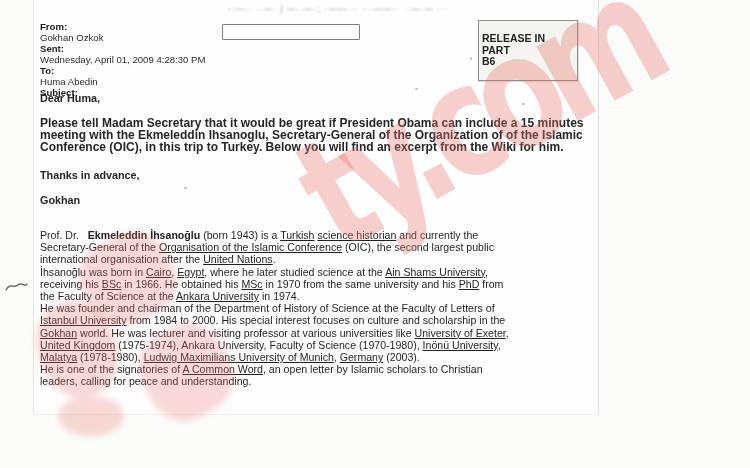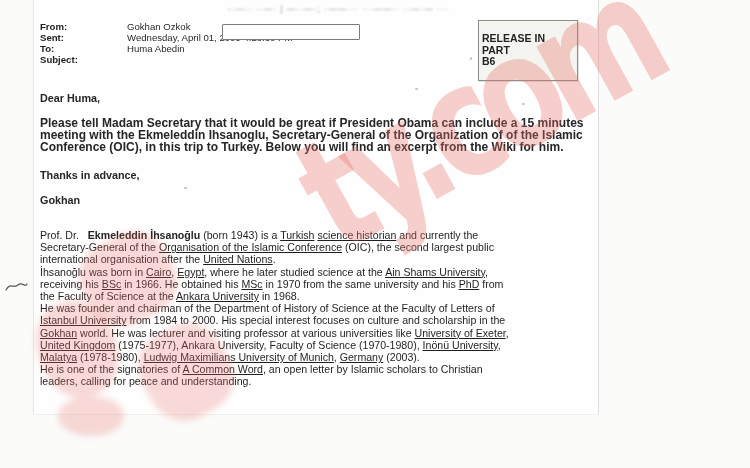--- a/index.html
+++ b/index.html
@@ -19,21 +19,21 @@
     font-size:8.5px;color:#8d97ab;letter-spacing:1px;white-space:nowrap;
     filter:blur(1.1px);
   }
   .stamp{
     position:absolute;left:478px;top:20px;width:92px;
     border:1.5px solid #8d8d88;background:#f4f4f0;
     padding:12px 3px;font-weight:bold;font-size:10.5px;line-height:11.5px;color:#222;
     box-shadow:1px 1px 0 #e2e2de;
   }
   .headers{position:absolute;left:40px;top:21px;font-size:9.6px;line-height:11px;}
-  .hrow{display:flex;}
+  .hrow{display:flex;flex-direction:column;}
   .hlabel{width:87px;font-weight:bold;color:#1d1d1d;}
   .hval{white-space:nowrap;color:#2a2a2a;}
   .redact{
     position:absolute;left:222px;top:24px;width:136px;height:14px;
     border:1px solid #7c7c7c;background:#fff;border-radius:1px;
   }
   .tblock{position:absolute;left:40px;white-space:pre-line;color:#262626;font-weight:bold;}
   .salutation{top:92px;font-size:10.8px;}
   .para{top:117px;font-size:12px;line-height:12px;width:555px;}
   .closing{top:169px;font-size:10.8px;}
@@ -106,25 +106,25 @@
 meeting with the Ekmeleddin Ihsanoglu, Secretary-General of the Organization of of the Islamic
 Conference (OIC), in this trip to Turkey. Below you will find an excerpt from the Wiki for him.</div>
   <div class="tblock closing">Thanks in advance,</div>
   <div class="tblock signature">Gokhan</div>
 
   <div class="wiki"><span>Prof. Dr. </span><span class="b">Ekmeleddin İhsanoğlu</span><span> (born 1943) is a </span><span class="u">Turkish</span><span> </span><span class="u">science historian</span><span> and currently the
 Secretary-General of the </span><span class="u">Organisation of the Islamic Conference</span><span> (OIC), the second largest public
 international organisation after the </span><span class="u">United Nations</span><span>.
 İhsanoğlu was born in </span><span class="u">Cairo</span><span>, </span><span class="u">Egypt</span><span>, where he later studied science at the </span><span class="u">Ain Shams University</span><span>,
 receiving his </span><span class="u">BSc</span><span> in 1966. He obtained his </span><span class="u">MSc</span><span> in 1970 from the same university and his </span><span class="u">PhD</span><span> from
-the Faculty of Science at the </span><span class="u">Ankara University</span><span> in 1968.
+the Faculty of Science at the </span><span class="u">Ankara University</span><span> in 1974.
 He was founder and chairman of the Department of History of Science at the Faculty of Letters of
 </span><span class="u">Istanbul University</span><span> from 1984 to 2000. His special interest focuses on culture and scholarship in the
 </span><span class="u">Gokhan</span><span> world. He was lecturer and visiting professor at various universities like </span><span class="u">University of Exeter</span><span>,
-</span><span class="u">United Kingdom</span><span> (1975-1977), Ankara University, Faculty of Science (1970-1980), </span><span class="u">Inönü University</span><span>,
+</span><span class="u">United Kingdom</span><span> (1975-1974), Ankara University, Faculty of Science (1970-1980), </span><span class="u">Inönü University</span><span>,
 </span><span class="u">Malatya</span><span> (1978-1980), </span><span class="u">Ludwig Maximilians University of Munich</span><span>, </span><span class="u">Germany</span><span> (2003).
 He is one of the signatories of </span><span class="u">A Common Word</span><span>, an open letter by Islamic scholars to Christian
 leaders, calling for peace and understanding.</span></div>
 
   <svg class="squiggle" width="24" height="16" viewBox="0 0 24 16">
     <path d="M1,11 C5,3 9,10 13,6 S20,9 22,5" stroke="#5a5a5a" stroke-width="1.3" fill="none" stroke-linecap="round"></path>
   </svg>
 
   <span class="speck s1"></span>
   <span class="speck s2"></span>

